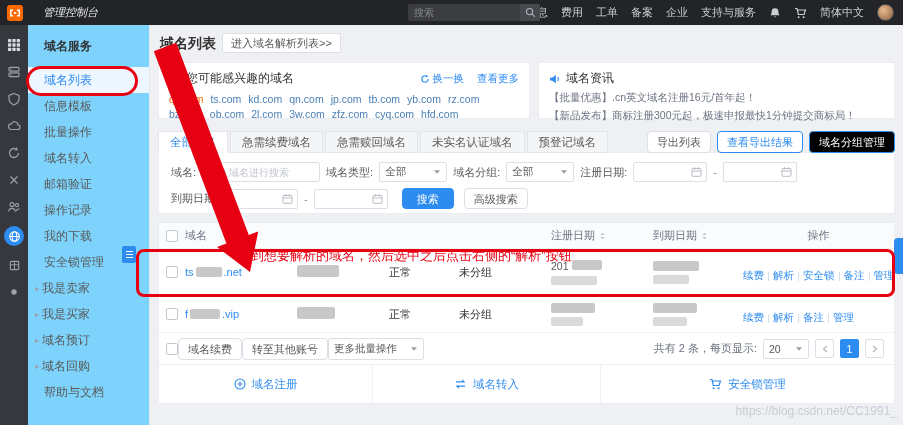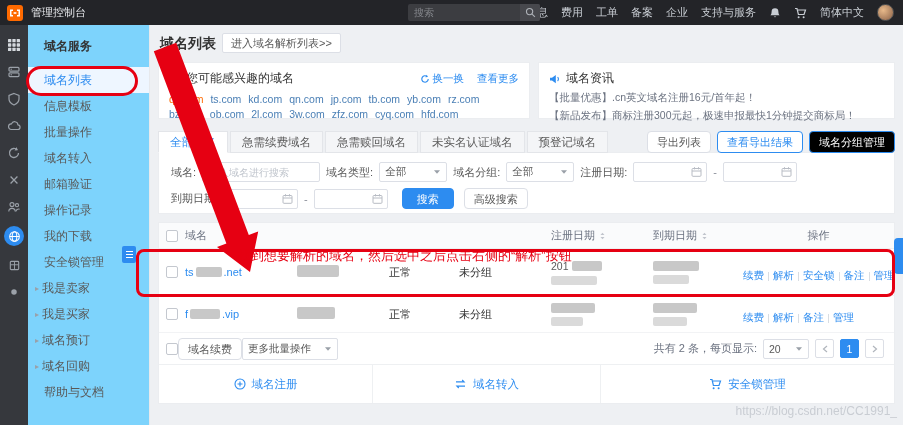--- a/index.html
+++ b/index.html
@@ -4,21 +4,21 @@
 <style>
 *{margin:0;padding:0;box-sizing:border-box;}
 html,body{width:903px;height:425px;}
 body{font-family:"Liberation Sans","DejaVu Sans",sans-serif;background:#eef0f3;position:relative;overflow:hidden;}
 #app{position:absolute;inset:0;width:903px;height:425px;}
 input{font-family:inherit;}
 
 
 .topbar{position:absolute;left:0;top:0;width:903px;height:25px;background:#232428;display:flex;align-items:center;color:#c9ced4;font-size:11px;z-index:30;}
 .logo{margin-left:7px;display:flex;align-items:center;}
-.tb-title{margin-left:8px;color:#e8eaed;}
+.tb-title{margin-left:20px;color:#e8eaed;font-style:italic;}
 .tb-search{position:absolute;left:408px;top:4px;width:132px;height:17px;background:#3c3d41;border-radius:2px;display:flex;align-items:center;}
 .tb-search input{flex:1;background:transparent;border:0;outline:none;color:#ccc;font-size:10px;padding:0 6px;min-width:0;}
 .tb-search input::placeholder{color:#85878c;}
 .tb-mag{width:20px;height:17px;background:#47484d;border-radius:0 2px 2px 0;display:flex;align-items:center;justify-content:center;}
 .tb-right{margin-left:auto;display:flex;align-items:center;gap:13px;margin-right:9px;}
 .tb-item{cursor:pointer;white-space:nowrap;}
 .avatar{width:17px;height:17px;border-radius:50%;background:radial-gradient(circle at 35% 35%,#e8b98a,#8a6148);border:1px solid #555;}
 
 
 .rail{position:absolute;left:0;top:25px;width:28px;bottom:0;background:#36383d;display:flex;flex-direction:column;align-items:center;padding-top:12px;gap:11px;z-index:25;}
@@ -79,21 +79,21 @@
 .th.center{justify-content:center;}
 .pad{padding-left:12px;}
 .tr{border-bottom:1px solid #f2f3f5;font-size:11px;color:#333;}
 .tr1{height:47px;}
 .tr2{height:37px;}
 .dlink{color:#2d8cf0;font-size:11px;display:flex;align-items:center;gap:2px;cursor:pointer;}
 .blob{display:inline-block;background:#c8c8c8;border-radius:2px;height:10px;}
 .blob.lt{background:#dadada;height:9px;}
 .blob.tall{height:12px;}
 .dcol{display:flex;flex-direction:column;gap:4px;}
-.drow{display:flex;align-items:center;gap:3px;font-size:10.5px;color:#595959;}
+.drow{display:flex;gap:3px;font-size:10.5px;color:#595959;}
 .acts{display:flex;align-items:center;font-size:10.5px;white-space:nowrap;padding-right:4px;margin-top:8px;}
 .acts a{color:#2d8cf0;text-decoration:none;cursor:pointer;}
 .pipe{width:1px;height:9px;background:#d8dde3;margin:0 4px;}
 .cb{width:12px;height:12px;border:1px solid #c4c8cf;border-radius:2px;background:#fff;margin-left:7px;cursor:pointer;}
 
 
 .batch{height:32px;display:flex;align-items:center;gap:0;border-bottom:1px solid #eef0f2;font-size:11px;color:#595959;padding-right:10px;}
 .pager{margin-left:auto;display:flex;align-items:center;gap:6px;color:#6b7280;}
 .pg-box{width:19px;height:19px;border:1px solid #dcdfe6;border-radius:2px;display:flex;align-items:center;justify-content:center;background:#fff;cursor:pointer;}
 .pg-box.cur{background:#2d8cf0;border-color:#2d8cf0;color:#fff;font-size:10.5px;}
@@ -492,20 +492,21 @@
           <span class="pipe"></span>
         <a>备注</a>
           <span class="pipe"></span>
         <a>管理</a>
       </span>
     </div>
 
     <div class="batch">
       <span class="cb"></span>
       <button class="btn">域名续费</button>
+      <button class="btn">转至其他账号</button>
       <span class="select" style="width:96px;height:22px;">
         <span>更多批量操作</span>
         <span style="display:flex;">
             <svg width="8" height="6" viewBox="0 0 9 7">
               <path d="M1 1.5l3.5 4 3.5-4z" fill="#9aa0a8"></path>
             </svg>
           </span>
       </span>
       <span class="pager">
         <span>共有 2 条，每页显示:</span>

